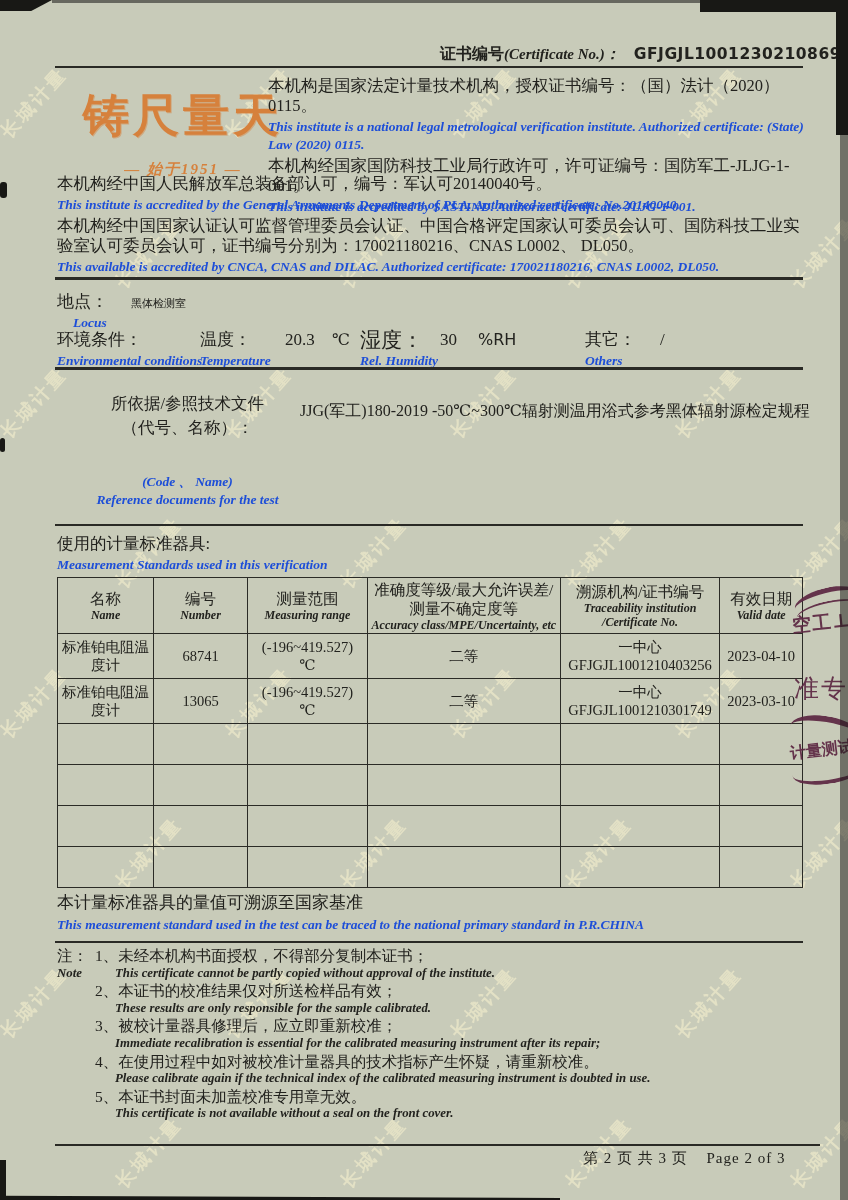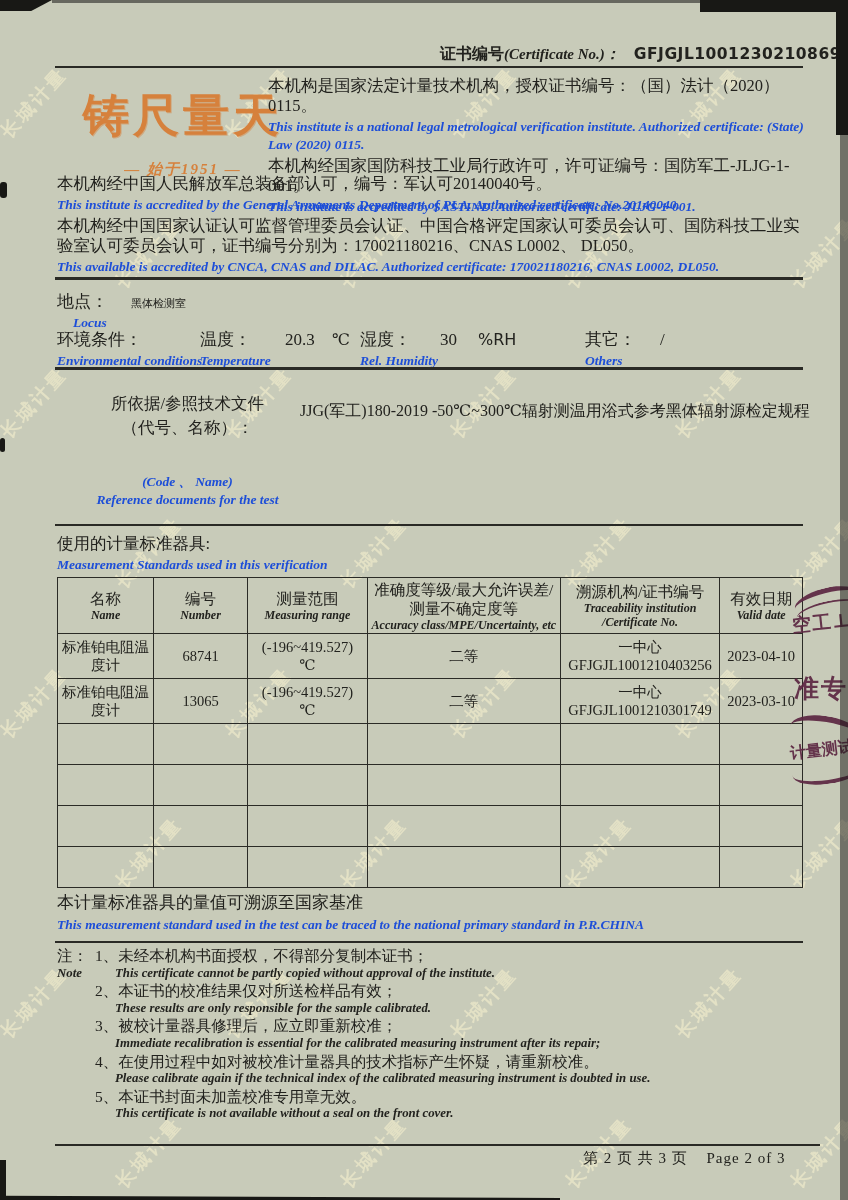--- a/index.html
+++ b/index.html
@@ -52,21 +52,21 @@
   .notes{position:absolute;left:57px;top:947px;width:760px;}
   .note-cn{position:relative;padding-left:38px;font-size:15.5px;line-height:17.6px;}
   .note-en{position:relative;padding-left:58px;font-style:italic;font-weight:bold;font-size:12.8px;line-height:17.6px;}
   .note-tag{position:absolute;left:0;top:0;}
   
   .footer-text{position:absolute;left:583px;top:1149px;font-size:15px;letter-spacing:1px;white-space:nowrap;}
   
   .stamp{position:absolute;right:0;top:588px;width:60px;height:182px;z-index:3;color:#5c2742;opacity:.92;}
   .stamp .arc{position:absolute;border:0 solid #5c2742;border-radius:50%;}
   .stamp .t1{position:absolute;top:22px;left:4px;font-weight:bold;font-size:19px;letter-spacing:1px;white-space:nowrap;transform:rotate(-6deg);}
-  .stamp .t2{position:absolute;top:84px;left:6px;font-weight:bold;font-size:25px;letter-spacing:2px;white-space:nowrap;}
+  .stamp .t2{position:absolute;top:84px;left:6px;font-weight:normal;font-size:25px;letter-spacing:2px;white-space:nowrap;}
   .stamp .t3{position:absolute;top:152px;left:2px;font-weight:bold;font-size:16px;white-space:nowrap;transform:rotate(-7deg);}
   
   .art{position:absolute;background:#181815;z-index:5;}
 </style>
 </head>
 <body>
 
 <div class="page">
 
   <div class="wm-layer" id="wm-layer">
@@ -136,21 +136,21 @@
       <span class="cn" style="font-size:17px;">地点：</span>
       <span class="cn" style="font-size:11px;margin-left:19px;">黑体检测室</span>
     </div>
     <div class="row-abs en" style="left:73px;top:314px;">Locus</div>
 
     <div class="row-abs" style="left:57px;top:330px;width:760px;height:22px;">
       <span class="seg cn" style="left:0;font-size:17px;">环境条件：</span>
       <span class="seg cn" style="left:143px;font-size:17px;text-align:center;">温度：</span>
       <span class="seg cn" style="left:228px;font-size:17px;">20.3</span>
       <span class="seg cn" style="left:275px;font-size:16px;">℃</span>
-      <span class="seg cn" style="left:303px;font-size:17px;">湿度：</span>
+      <span class="seg cn" style="left:303px;font-size:21px;">湿度：</span>
       <span class="seg cn" style="left:383px;font-size:17px;">30</span>
       <span class="seg cn" style="left:421px;font-size:16px;font-family:'DejaVu Sans',sans-serif;">%RH</span>
       <span class="seg cn" style="left:528px;font-size:17px;">其它：</span>
       <span class="seg cn" style="left:603px;font-size:17px;">/</span>
     </div>
     <div class="row-abs" style="left:57px;top:352px;width:760px;height:18px;">
       <span class="seg en" style="left:0;">Environmental conditions</span>
       <span class="seg en" style="left:143px;">Temperature</span>
       <span class="seg en" style="left:303px;">Rel. Humidity</span>
       <span class="seg en" style="left:528px;">Others</span>

